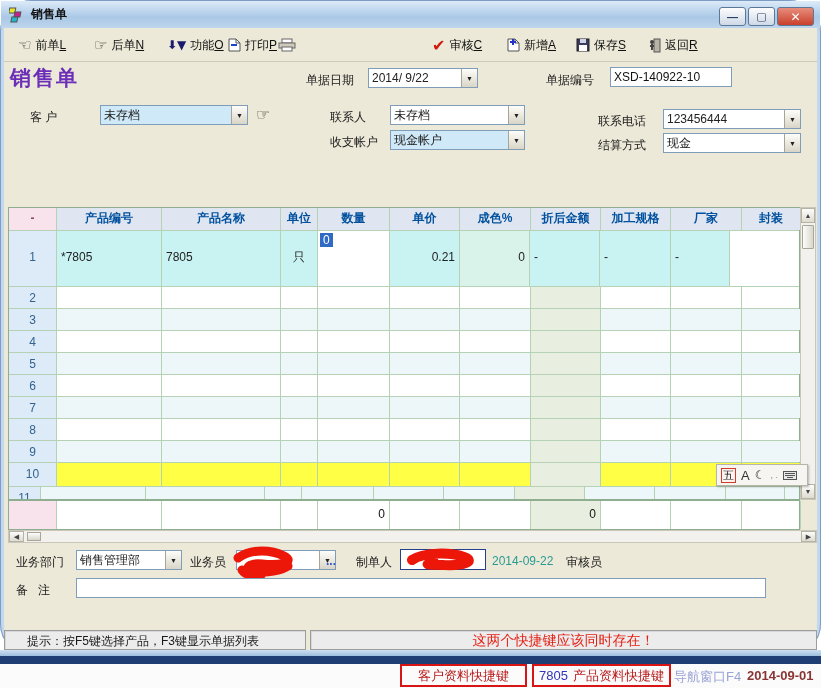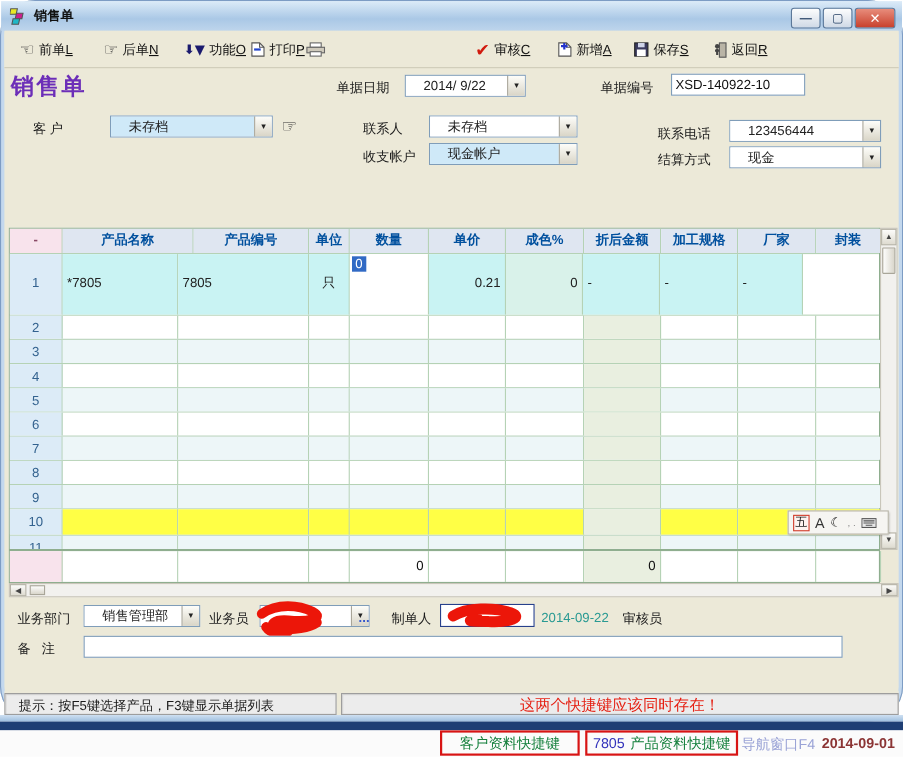--- a/index.html
+++ b/index.html
@@ -27,21 +27,21 @@
   .tbtn .key{text-decoration:underline}
   .glyph{font-family:"DejaVu Sans",sans-serif}
   .hand{color:#333;font-size:15px}
   .darr{color:#1a1a6e;font-size:12px;font-weight:bold}
   .chk{color:#d11a0e;font-size:16px;font-weight:bold}
 
   
   .form-title{position:absolute;left:10px;top:64px;font-size:21px;font-weight:bold;color:#6c2eb8;letter-spacing:2px}
   .flabel{position:absolute;color:#1b1b1b;white-space:pre}
   .combo{position:absolute;height:20px;border:1px solid #7f9db9;background:#fff;display:flex;align-items:stretch}
-  .combo .val{flex:1;padding:1px 16px;line-height:16px;white-space:nowrap;overflow:hidden;background:#fff}
+  .combo .val{flex:1;padding:1px 3px;line-height:16px;white-space:nowrap;overflow:hidden;background:#fff}
   .combo.blue .val{background:#cfe9f8}
   .combo .btn{width:16px;background:linear-gradient(#fdfdf9,#d9d5c7);border-left:1px solid #a8a598;
     display:flex;align-items:center;justify-content:center;font-size:7px;color:#222}
   .tinput{position:absolute;height:20px;border:1px solid #7f9db9;background:#fff;padding:1px 3px;
     font-family:inherit;font-size:12px;color:#111}
   .band{position:absolute;left:5px;top:155px;width:811px;height:52px;background:#ccccee}
   .band .tinput{height:19px;border:1px solid #9a9ab8}
 
   
   .grid{position:absolute;left:8px;top:207px;width:792px;border:1px solid #8fae8f;background:#fff}
@@ -98,30 +98,30 @@
   .maker-box{position:absolute;border:1px solid #27408b;background:#fff;height:21px}
   .scribble{position:absolute;pointer-events:none}
   .links-row{position:absolute;left:5px;top:603px;width:811px;height:25px;background:#ededf8;
     display:flex;align-items:center}
   .lnk{position:absolute;white-space:nowrap}
   .lnk.blue{color:#2244cc}.lnk.green{color:#17980f}.lnk.navy{color:#222233}
 
   
   .statusbar{position:absolute;left:4px;top:628px;width:813px;height:24px;background:#ece9d8}
   .spanel{position:absolute;top:2px;height:20px;background:#ececec;border:1px solid #9d9d9d;
-    box-shadow:inset 1px 1px 0 #8a8a8a33;padding:2px 12px;color:#1a1a1a;overflow:hidden;white-space:nowrap}
+    box-shadow:inset 1px 1px 0 #8a8a8a33;padding:2px 22px;color:#1a1a1a;overflow:hidden;white-space:nowrap}
   .red-note{color:#e51f12;font-size:14px;text-align:center;padding-top:1px}
 
   .win-bottom-edge{position:absolute;left:0;top:650px;width:821px;height:6px;
     background:linear-gradient(#cfe0f2,#9dbede)}
   .navy-strip{position:absolute;left:0;top:656px;width:821px;height:8px;background:#1e3e74}
   .bottom-strip{position:absolute;left:0;top:664px;width:821px;height:24px;background:#fbfbfb}
   .redbox{position:absolute;top:0;height:23px;border:2px solid #d81414;display:flex;
     align-items:center;justify-content:center;font-size:13px;white-space:nowrap;padding:0 6px}
-  .redbox .red{color:#15803d}
+  .redbox .red{color:#b91c1c}
   .redbox .blue{color:#3333bb;margin-right:5px}
   .nav-txt{position:absolute;top:4px;color:#9aa3d6;font-size:13px}
   .bdate{position:absolute;top:4px;color:#8b3434;font-size:13px;font-weight:bold}
 </style>
 </head>
 <body>
 
 <div class="stage">
   <div class="sale-window">
 
@@ -228,22 +228,22 @@
     <span class="flabel" style="left:598px;top:137px">结算方式</span>
     <div class="combo" style="left:663px;top:133px;width:138px">
       <span class="val">现金</span>
         <span class="btn">▼</span>
     </div>
 
 
     <div class="grid">
       <div class="g-head">
           <div class="gh-cell first" style="width: 48px;">-</div>
+          <div class="gh-cell" style="width: 105px;">产品编号</div>
           <div class="gh-cell" style="width: 119px;">产品名称</div>
-          <div class="gh-cell" style="width: 105px;">产品编号</div>
           <div class="gh-cell" style="width: 37px;">单位</div>
           <div class="gh-cell" style="width: 72px;">数量</div>
           <div class="gh-cell" style="width: 70px;">单价</div>
           <div class="gh-cell" style="width: 71px;">成色%</div>
           <div class="gh-cell" style="width: 70px;">折后金额</div>
           <div class="gh-cell" style="width: 70px;">加工规格</div>
           <div class="gh-cell" style="width: 71px;">厂家</div>
           <div class="gh-cell" style="width: 59px;">封装</div>
         </div>
       <div>
@@ -370,21 +370,21 @@
             <div class="g-cell al-c" style="width: 37px;"></div>
             <div class="g-cell al-r" style="width: 72px;"></div>
             <div class="g-cell al-r" style="width: 70px;"></div>
             <div class="g-cell al-r" style="width: 71px;"></div>
             <div class="g-cell al-r c-amount" style="width: 70px;"></div>
             <div class="g-cell" style="width: 70px;"></div>
             <div class="g-cell" style="width: 71px;"></div>
             <div class="g-cell" style="width: 59px;"></div>
           </div>
           <div class="g-row r-clip tint">
-            <div class="g-cell al-c c-num" style="width: 48px;">11</div>
+            <div class="g-cell al-c c-num" style="width: 32px;">11</div>
             <div class="g-cell" style="width: 105px;"></div>
             <div class="g-cell" style="width: 119px;"></div>
             <div class="g-cell al-c" style="width: 37px;"></div>
             <div class="g-cell al-r" style="width: 72px;"></div>
             <div class="g-cell al-r" style="width: 70px;"></div>
             <div class="g-cell al-r" style="width: 71px;"></div>
             <div class="g-cell al-r c-amount" style="width: 70px;"></div>
             <div class="g-cell" style="width: 70px;"></div>
             <div class="g-cell" style="width: 71px;"></div>
             <div class="g-cell" style="width: 59px;"></div>

